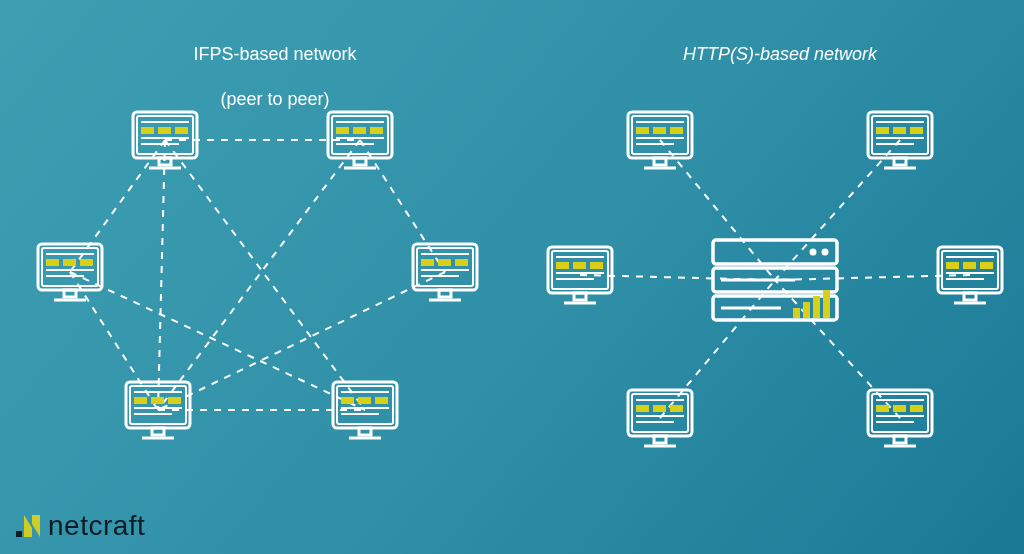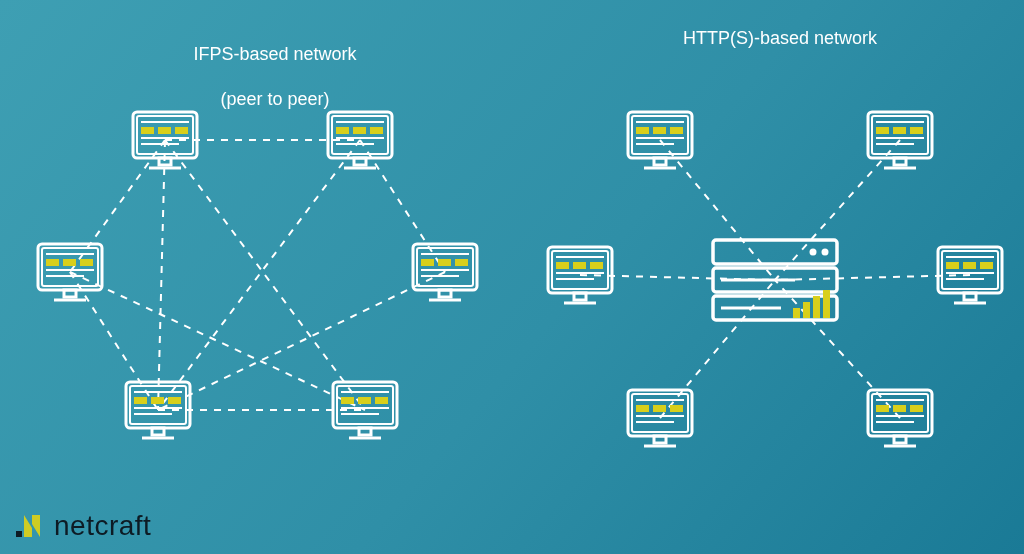--- a/index.html
+++ b/index.html
@@ -23,41 +23,41 @@
     line-height: 1.25;
     text-align: center;
     white-space: pre;
   }
   .logo {
     position: absolute;
     left: 14px;
     bottom: 12px;
     display: flex;
     align-items: center;
-    gap: 10px;
+    gap: 4px;
     color: #0d1b24;
     font-size: 28px;
     font-weight: 500;
     letter-spacing: 0.5px;
   }
   .logo-mark {
     display: inline-block;
   }
   svg { display:block; }
 </style>
 </head>
 <body>
 
 <div class="stage">
 
   <div class="title" style="left:90px; top:20px; width:350px;">
     <span>IFPS-based network</span><br>
     <span>(peer to peer)</span>
   </div>
-  <div class="title" style="left:580px; top:4px; width:380px;">
+  <div class="title" style="left:580px; top:20px; width:380px;font-style:italic;">
     <span>HTTP(S)-based network</span><br>
   </div>
 
   <svg id="svg-layer" width="1024" height="554" style="position:absolute;left:0;top:0;">
     <defs>
 
       <g id="pc">
         <rect x="-32" y="-28" width="64" height="46" rx="4" ry="4" fill="none" stroke="#ffffff" stroke-width="3"></rect>
         <rect x="-28" y="-24" width="56" height="38" rx="2" fill="none" stroke="#ffffff" stroke-width="2"></rect>
 

